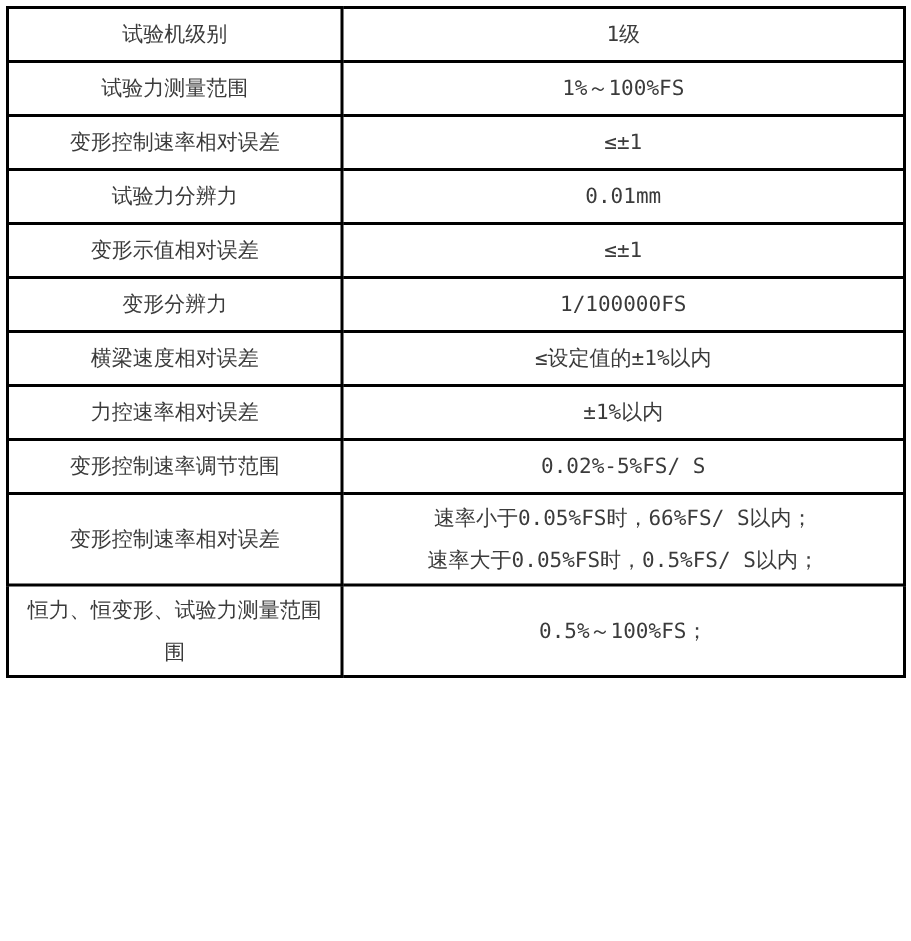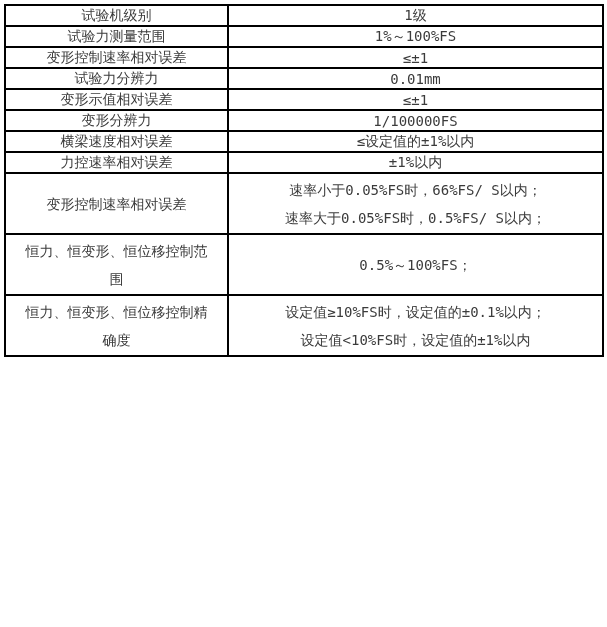--- a/index.html
+++ b/index.html
@@ -23,21 +23,21 @@
   table.spec td {
     border: 2px solid #000000;
     text-align: center;
     vertical-align: middle;
     padding: 0 4px;
     font-size: 14px;
     overflow: hidden;
   }
   col.c-label { width: 223px; }
   col.c-value { width: 375px; }
-  tr.single { height: 21px; }
+  tr.single { height: 36px; }
   tr.tall   { height: 61px; }
   .line {
     line-height: 28px;
     white-space: nowrap;
   }
   tr.single .line {
     line-height: normal;
   }
 </style>
 </head>
@@ -106,42 +106,40 @@
         </td>
       </tr>
       <tr class="single">
         <td>
           <div class="line">力控速率相对误差</div>
         </td>
         <td>
           <div class="line">±1%以内</div>
         </td>
       </tr>
+      <tr class="single">
+        <td>
+          <div class="line">变形控制速率调节范围</div>
+        </td>
+        <td>
+          <div class="line">0.02%-5%FS/ S</div>
+        </td>
+      </tr>
       <tr class="tall">
         <td>
           <div class="line">变形控制速率相对误差</div>
         </td>
         <td>
           <div class="line">速率小于0.05%FS时，66%FS/ S以内；</div>
           <div class="line">速率大于0.05%FS时，0.5%FS/ S以内；</div>
         </td>
       </tr>
       <tr class="tall">
         <td>
-          <div class="line">恒力、恒变形、恒位移控制范</div>
+          <div class="line">恒力、恒变形、试验力测量范围</div>
           <div class="line">围</div>
         </td>
         <td>
           <div class="line">0.5%～100%FS；</div>
         </td>
       </tr>
-      <tr class="tall">
-        <td>
-          <div class="line">恒力、恒变形、恒位移控制精</div>
-          <div class="line">确度</div>
-        </td>
-        <td>
-          <div class="line">设定值≥10%FS时，设定值的±0.1%以内；</div>
-          <div class="line">设定值&lt;10%FS时，设定值的±1%以内</div>
-        </td>
-      </tr>
     </tbody>
 </table>
 
 </body></html>

